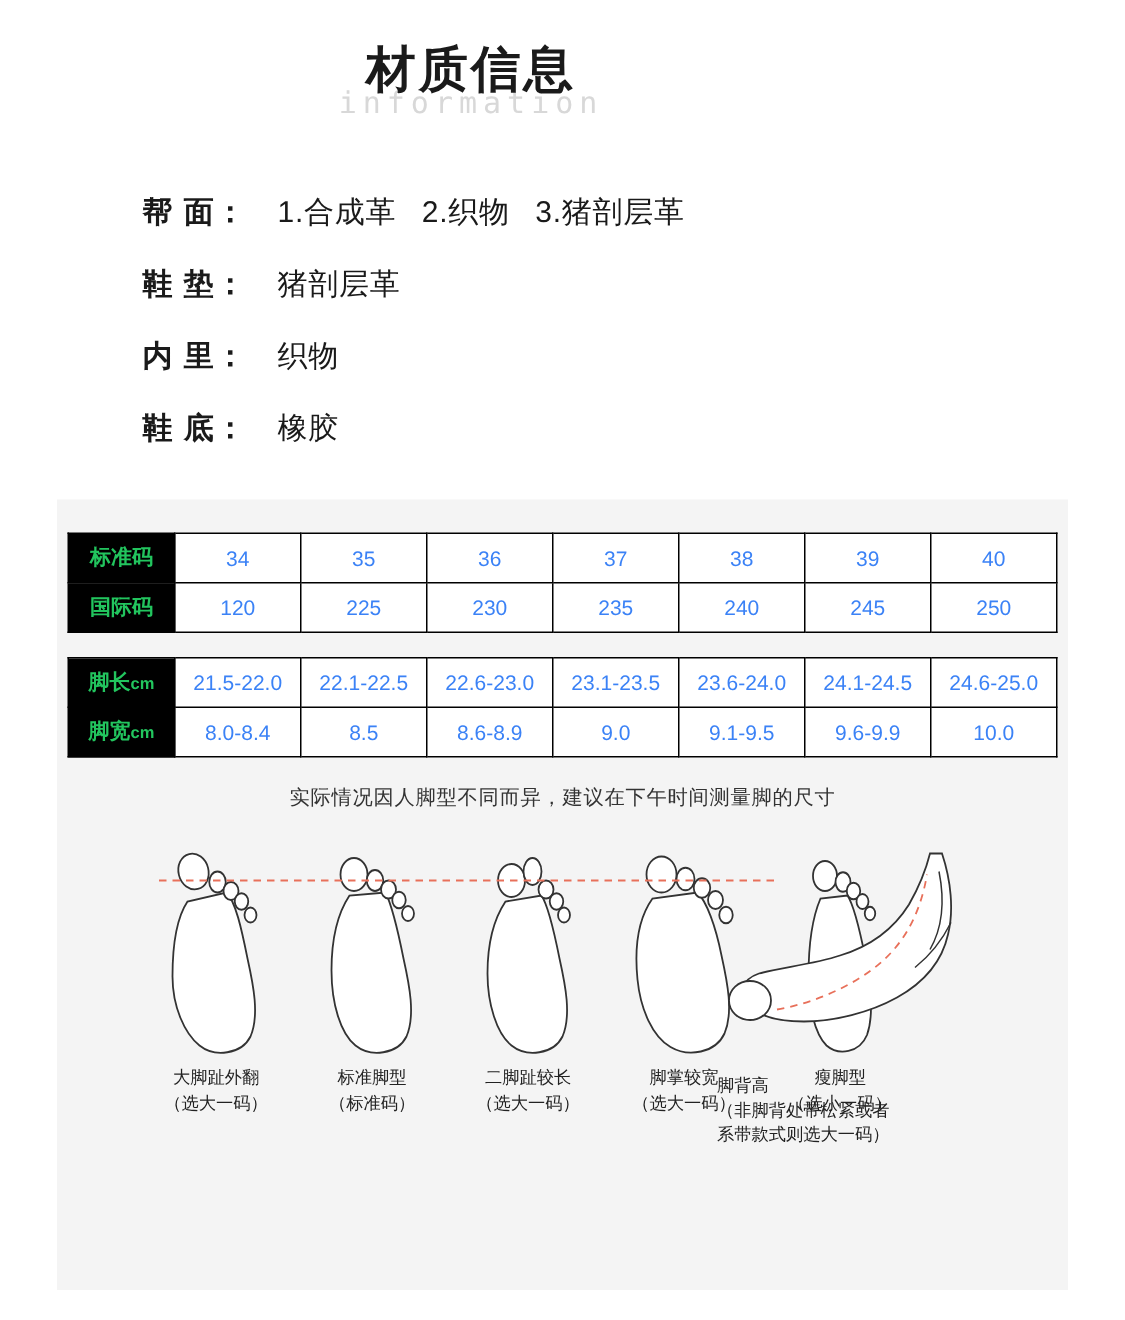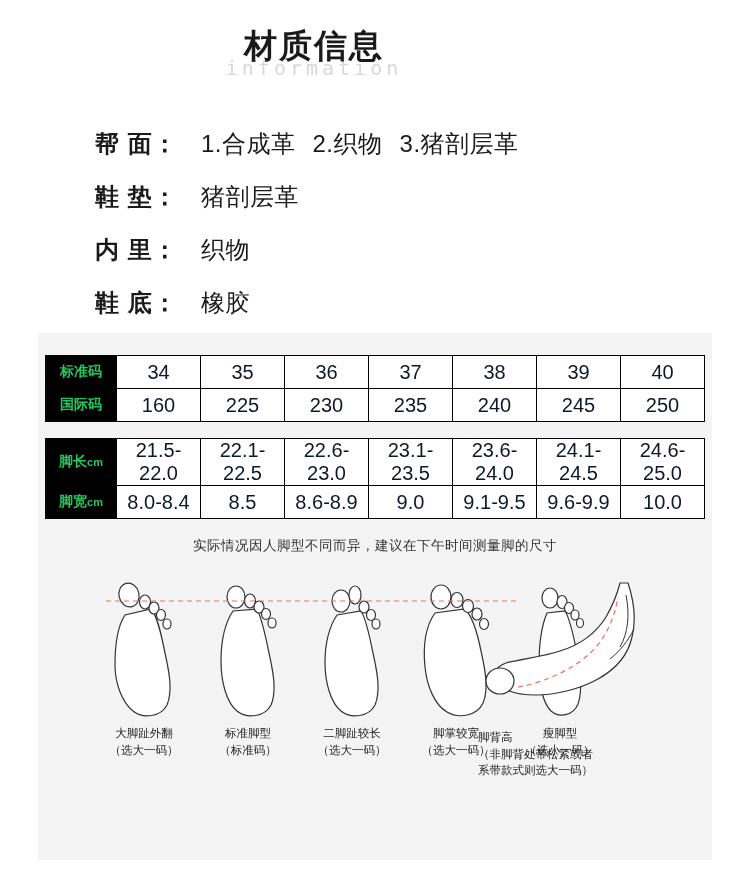--- a/index.html
+++ b/index.html
@@ -50,30 +50,30 @@
   }
 
   
   .specs {
     margin: 22px 0 0 95px;
   }
   .spec-row {
     display: flex;
     align-items: baseline;
     margin-bottom: 21px;
-    font-size: 24px;
+    font-size: 20px;
   }
   .spec-label {
     font-weight: bold;
     white-space: nowrap;
     letter-spacing: 1px;
     min-width: 86px;
   }
   .spec-value {
-    margin-left: 20px;
+    margin-left: 4px;
     letter-spacing: 0.5px;
   }
   .spec-value .seg {
     margin-right: 17px;
   }
   .spec-value .seg:last-child { margin-right: 0; }
 
   
   .panel {
     position: absolute;
@@ -86,24 +86,24 @@
 
   
   .size-table {
     border-collapse: collapse;
     margin: 22px auto 0 auto;
     table-layout: fixed;
   }
   .size-table td {
     border: 1px solid #000000;
     text-align: center;
-    font-size: 20px;
+    font-size: 14px;
     height: 32px;
     padding: 0 2px;
-    color: #0f172a;
+    color: #3b82f6;
     background: #ffffff;
   }
   .size-table td.hdr {
     background: #000000;
     color: #22c55e;
     font-weight: bold;
     font-size: 14px;
     width: 66px;
   }
   .size-table td.hdr .unit {
@@ -210,21 +210,21 @@
         <td class="cell">34</td>
         <td class="cell">35</td>
         <td class="cell">36</td>
         <td class="cell">37</td>
         <td class="cell">38</td>
         <td class="cell">39</td>
         <td class="cell">40</td>
       </tr>
       <tr>
         <td class="hdr">国际码</td>
-        <td class="cell">160</td>
+        <td class="cell">120</td>
         <td class="cell">225</td>
         <td class="cell">230</td>
         <td class="cell">235</td>
         <td class="cell">240</td>
         <td class="cell">245</td>
         <td class="cell">250</td>
       </tr>
     </tbody>
       </table>
 

